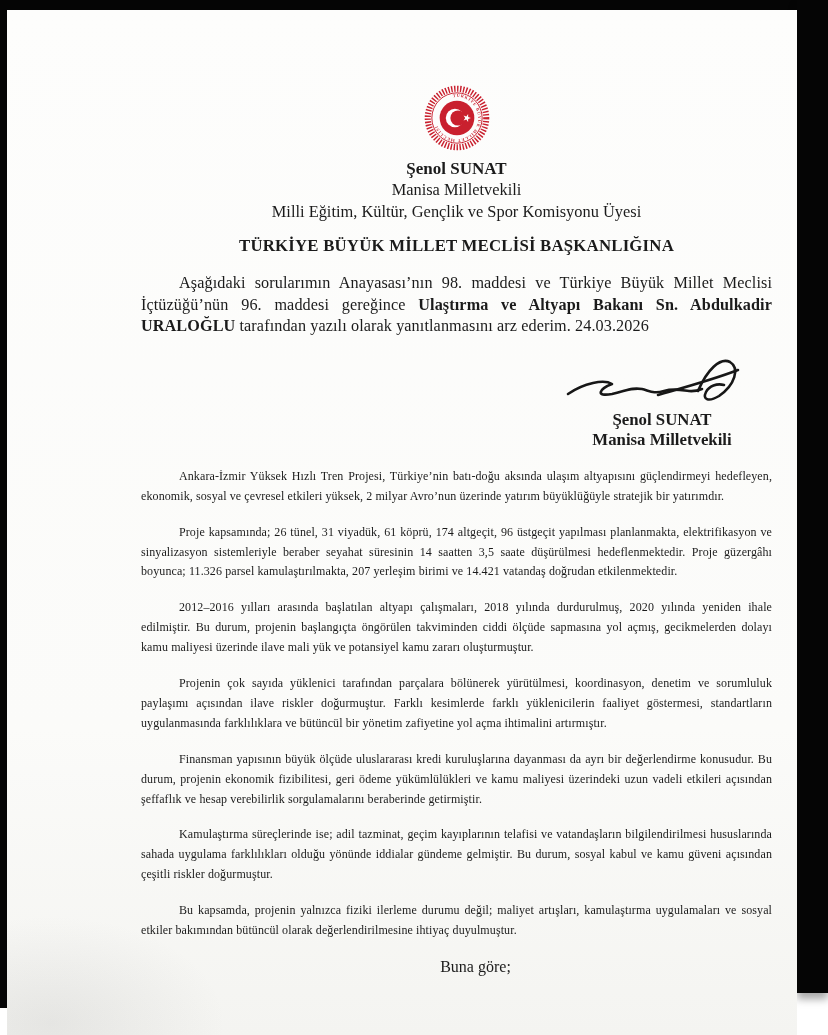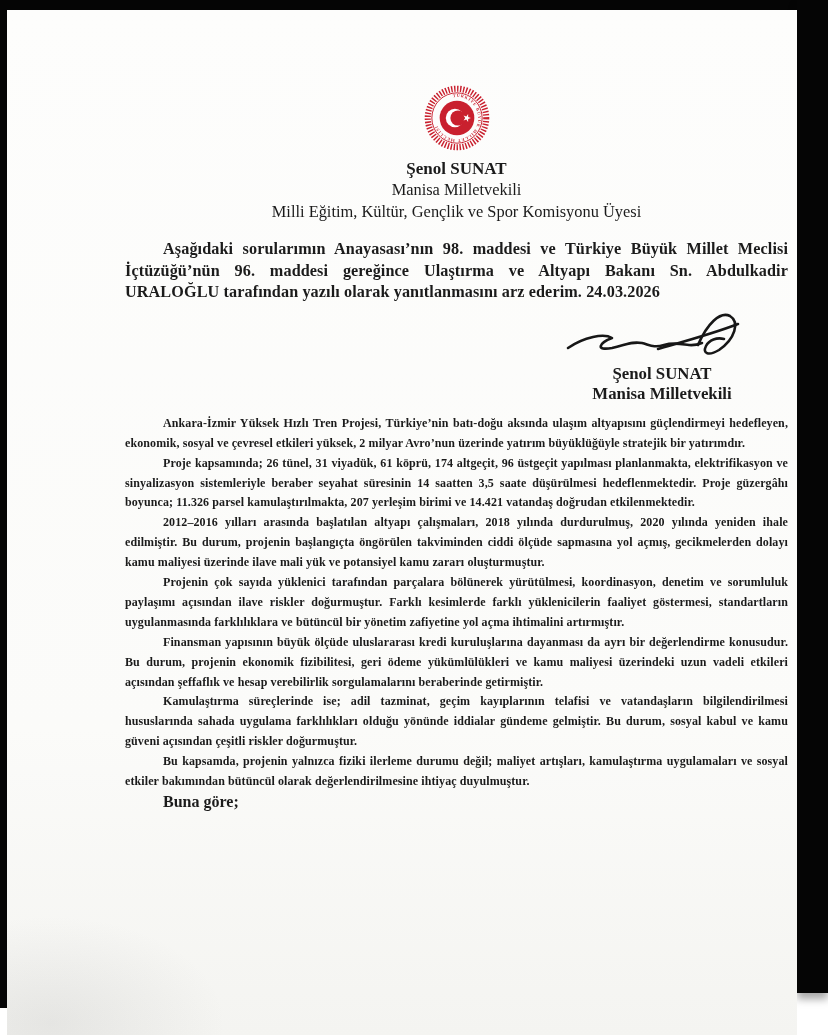--- a/index.html
+++ b/index.html
@@ -17,34 +17,34 @@
   .page{
     position:absolute;left:7px;top:10px;width:790px;height:1025px;
     background:linear-gradient(180deg,#fdfdfc 0%,#fbfbf9 70%,#f4f4f1 100%);
   }
   .content{position:absolute;left:118px;top:0;width:663px;}
   .center{text-align:center;}
   .emblem-wrap{margin:74px auto 6px;width:70px;height:68px;}
   .sender-name{font-weight:bold;font-size:17px;line-height:21px;}
   .sender-line{font-size:16.4px;line-height:21.5px;}
   .heading{font-weight:bold;font-size:16.8px;line-height:20px;margin-top:14px;letter-spacing:.2px;}
-  p{margin:0;font-weight:bold;}
+  p{margin:16px;}
   .para{
     font-size:12px;line-height:19.9px;text-align:justify;text-indent:38px;
     letter-spacing:.1px;
   }
   .intro{margin-top:17px;font-size:16.2px;line-height:21.6px;}
   .sig-block{
     width:fit-content;margin:4px 26px 0 auto;text-align:center;
   }
   .sig-svg{display:block;margin:0 auto -4px;}
   .sig-name{font-weight:bold;font-size:16.8px;line-height:20.5px;}
   .sig-title{font-weight:bold;font-size:16.8px;line-height:20.5px;}
   .body-text{margin-top:9px;}
-  .closing{font-size:16px;line-height:19.9px;text-indent:38px;}
+  .closing{font-size:16px;line-height:19.9px;text-indent:38px;text-align:center;}
   
   .smudge{position:absolute;left:0;bottom:0;width:220px;height:120px;
     background:radial-gradient(ellipse at 20% 90%,rgba(120,120,120,.12),rgba(0,0,0,0) 70%);}
 </style>
 </head>
 <body>
 
 <div class="bar bar-top"></div>
 <div class="bar bar-left"></div>
 <div class="bar bar-right"></div>
@@ -67,20 +67,21 @@
         <circle cx="47" cy="50" r="13.5" fill="#ffffff"></circle>
         <circle cx="51.5" cy="50" r="11.2" fill="#c9202e"></circle>
         <polygon points="70.5,50 66.44,51.41 66.35,55.71 63.76,52.28 59.65,53.53 62.1,50 59.65,46.47 63.76,47.72 66.35,44.29 66.44,48.59" fill="#ffffff"></polygon>
       </svg>
     </div>
 
     <div class="sender-name center">Şenol SUNAT</div>
     <div class="sender-line center">Manisa Milletvekili</div>
     <div class="sender-line center">Milli Eğitim, Kültür, Gençlik ve Spor Komisyonu Üyesi</div>
 
+    <div class="heading center">TÜRKİYE BÜYÜK MİLLET MECLİSİ BAŞKANLIĞINA</div>
 
     <p class="para intro"><span>Aşağıdaki sorularımın Anayasası’nın 98. maddesi ve Türkiye Büyük Millet Meclisi İçtüzüğü’nün 96. maddesi gereğince </span><b>Ulaştırma ve Altyapı Bakanı Sn. Abdulkadir URALOĞLU</b><span> tarafından yazılı olarak yanıtlanmasını arz ederim. 24.03.2026</span></p>
 
     <div class="sig-block">
       <svg class="sig-svg" width="200" height="60" viewBox="0 0 200 60">
         <g stroke="#171717" stroke-width="2.6" fill="none" stroke-linecap="round" stroke-linejoin="round">
           <path d="M6 40 C 22 29, 42 25, 50 30 C 37 35, 33 43, 50 40 C 64 37, 70 33, 80 35 C 88 37, 92 40, 102 37 C 112 34, 119 36, 127 37 C 132 37.5, 136 36.5, 140 35"></path>
           <path d="M136 37 C 145 16, 158 3, 168 8 C 178 14, 173 31, 157 42 C 147 48, 140 46, 144 38 C 147 32, 155 29, 162 31"></path>
           <path d="M96 41 C 120 34, 150 26, 176 16"></path>
         </g>

